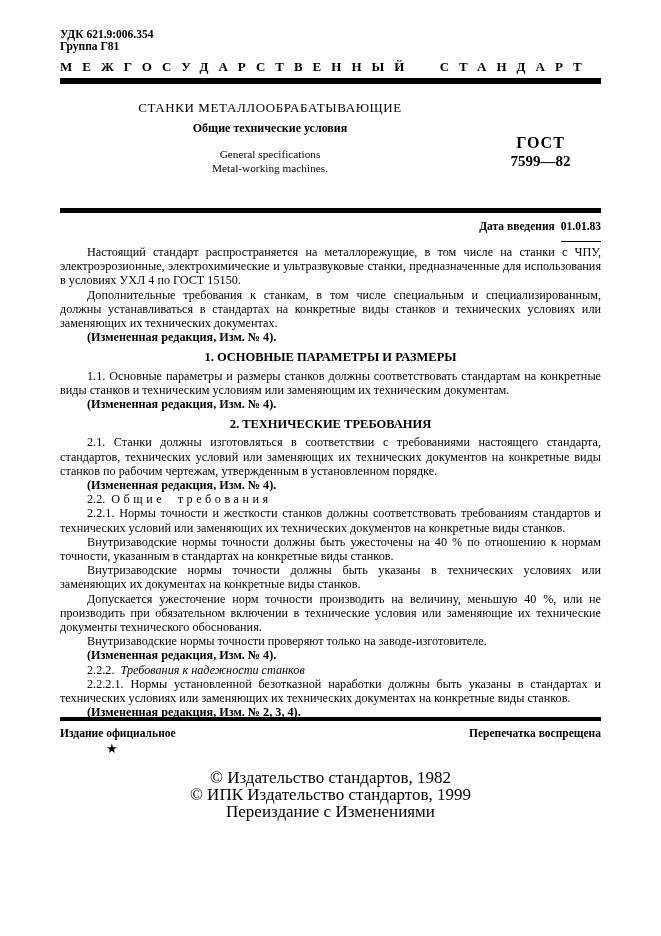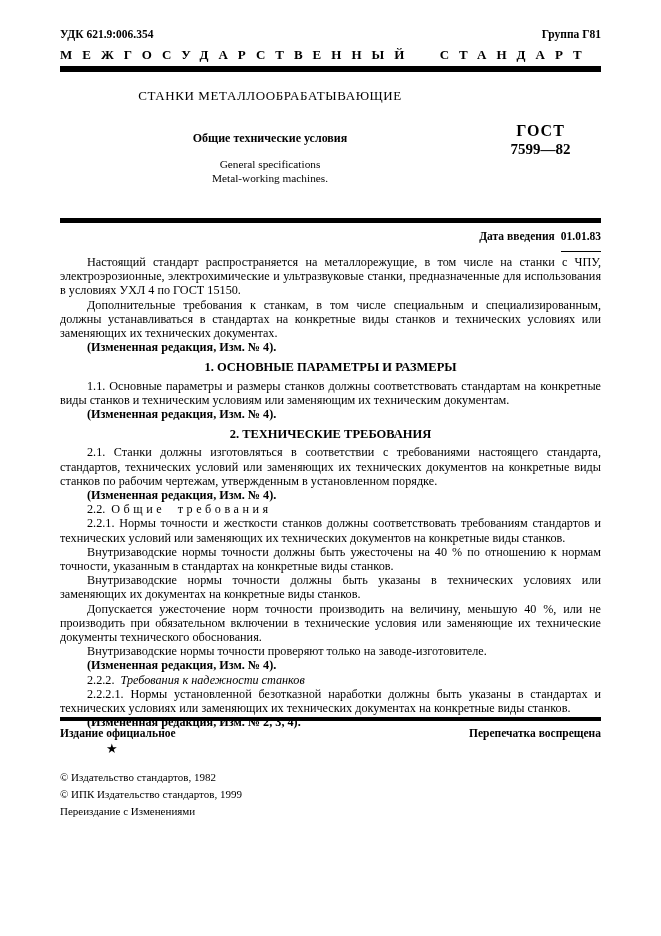--- a/index.html
+++ b/index.html
@@ -12,42 +12,42 @@
     overflow: hidden;
   }
   .page {
     position: relative;
     width: 661px; height: 936px;
     padding: 28px 60px 0 60px;
   }
   
   .meta-row {
     display: flex; justify-content: space-between;
-    font-weight: bold; font-size: 11.5px;
+    font-weight: bold; font-size: 11.5px; flex-direction: column;
   }
   
   .banner {
     margin-top: 7px;
     font-weight: bold; font-size: 13px;
     letter-spacing: 10px; word-spacing: 12px;
     white-space: nowrap;
   }
   .banner-bar {
     margin-top: 3px; height: 6px; background: #000;
   }
   
   .title-section {
     margin-top: 16px;
     display: flex;
   }
   .title-left {
     width: 420px; text-align: center;
   }
   .title-ru { font-weight: normal; font-size: 13px; letter-spacing: 0.6px; }
-  .subtitle-ru { font-weight: bold; font-size: 12px; margin-top: 27px; }
+  .subtitle-ru { font-weight: bold; font-size: 12px; margin-top: 5px; }
   .title-en { font-size: 11.3px; margin-top: 11px; line-height: 14px; }
   .gost-block {
     flex: 1; text-align: center;
     padding-top: 34px;
     font-weight: bold;
   }
   .gost-label { font-size: 16px; letter-spacing: 1px; }
   .gost-number { font-size: 15px; margin-top: 1px; }
   
   .mid-rule { margin-top: 33px; height: 5px; background: #000; }
@@ -80,22 +80,22 @@
     position: absolute; left: 60px; right: 60px; top: 717px;
   }
   .footer-rule { height: 4px; background: #000; }
   .footer-row {
     margin-top: 6px;
     display: flex; justify-content: space-between;
     font-weight: bold; font-size: 11.5px;
   }
   .star-line { margin-top: 2px; padding-left: 46px; font-size: 13px; }
   .copyright-block {
-    margin-top: 12px; text-align: left;
-    font-size: 11px; line-height: 17px;
+    margin-top: 12px; text-align: center;
+    font-size: 17px; line-height: 17px;
   }
 </style>
 </head>
 <body>
 
 <div class="page">
 
   <div class="meta-row">
     <span>УДК 621.9:006.354</span>
     <span>Группа Г81</span>

